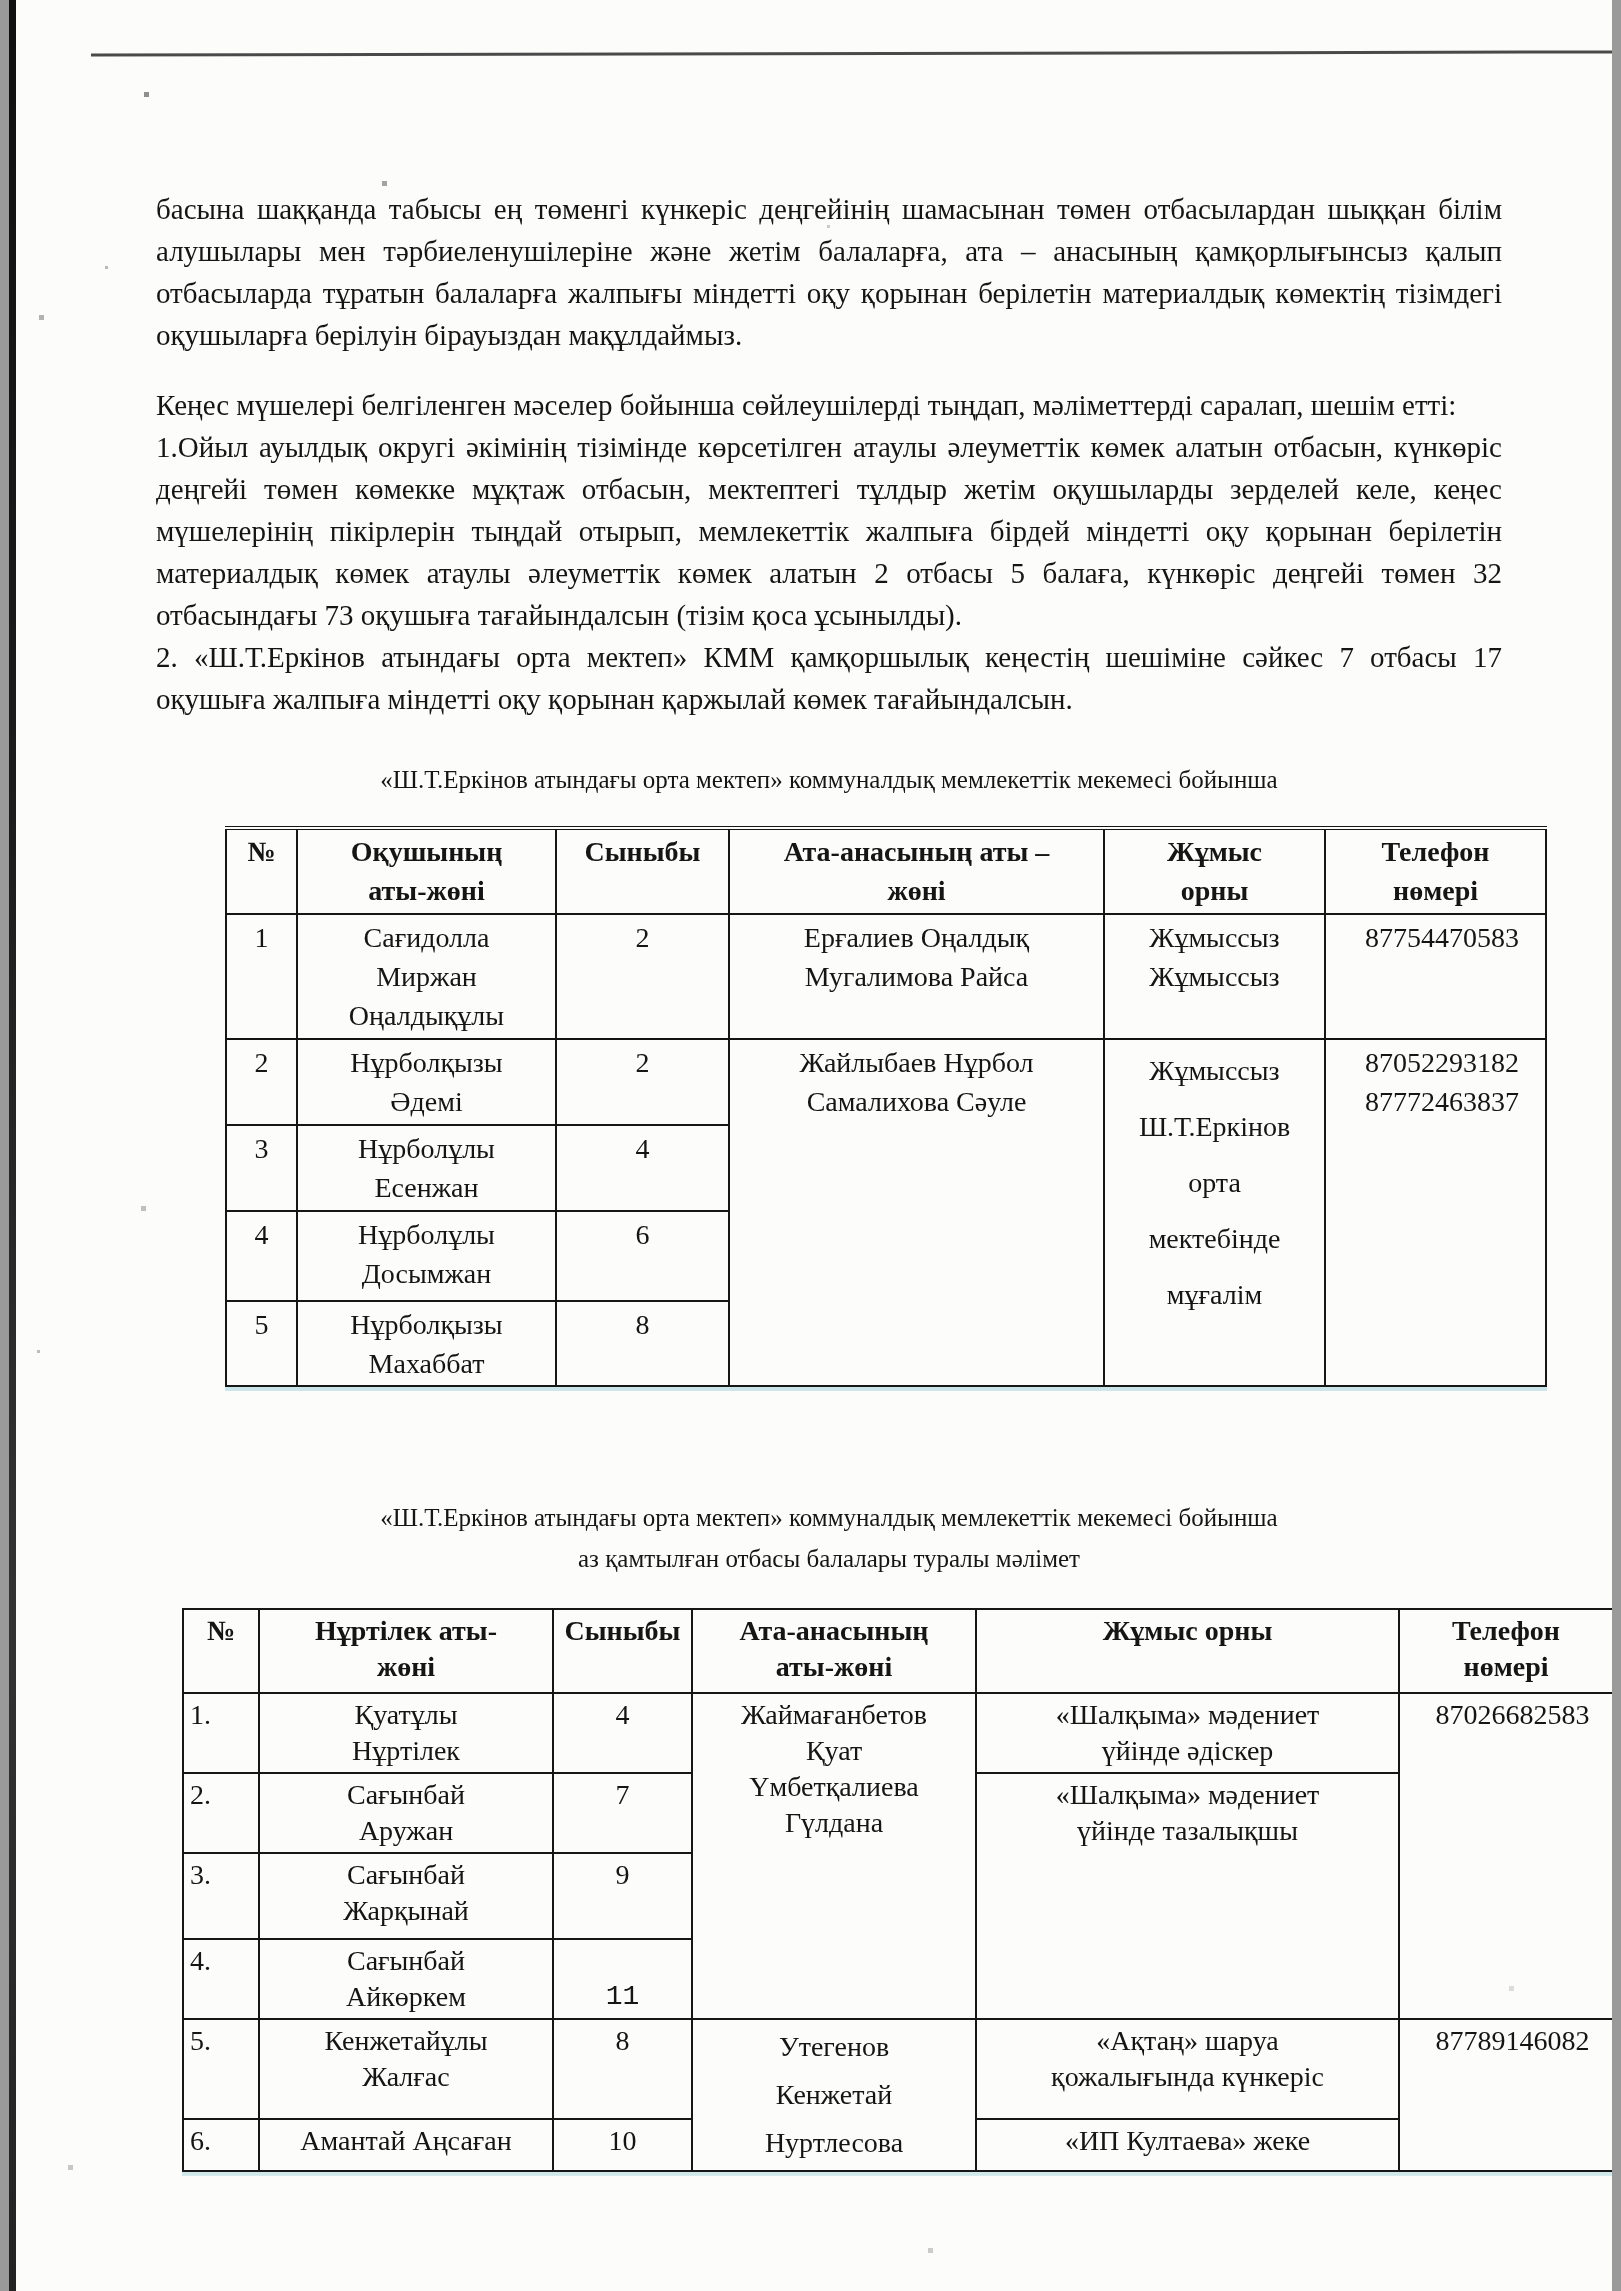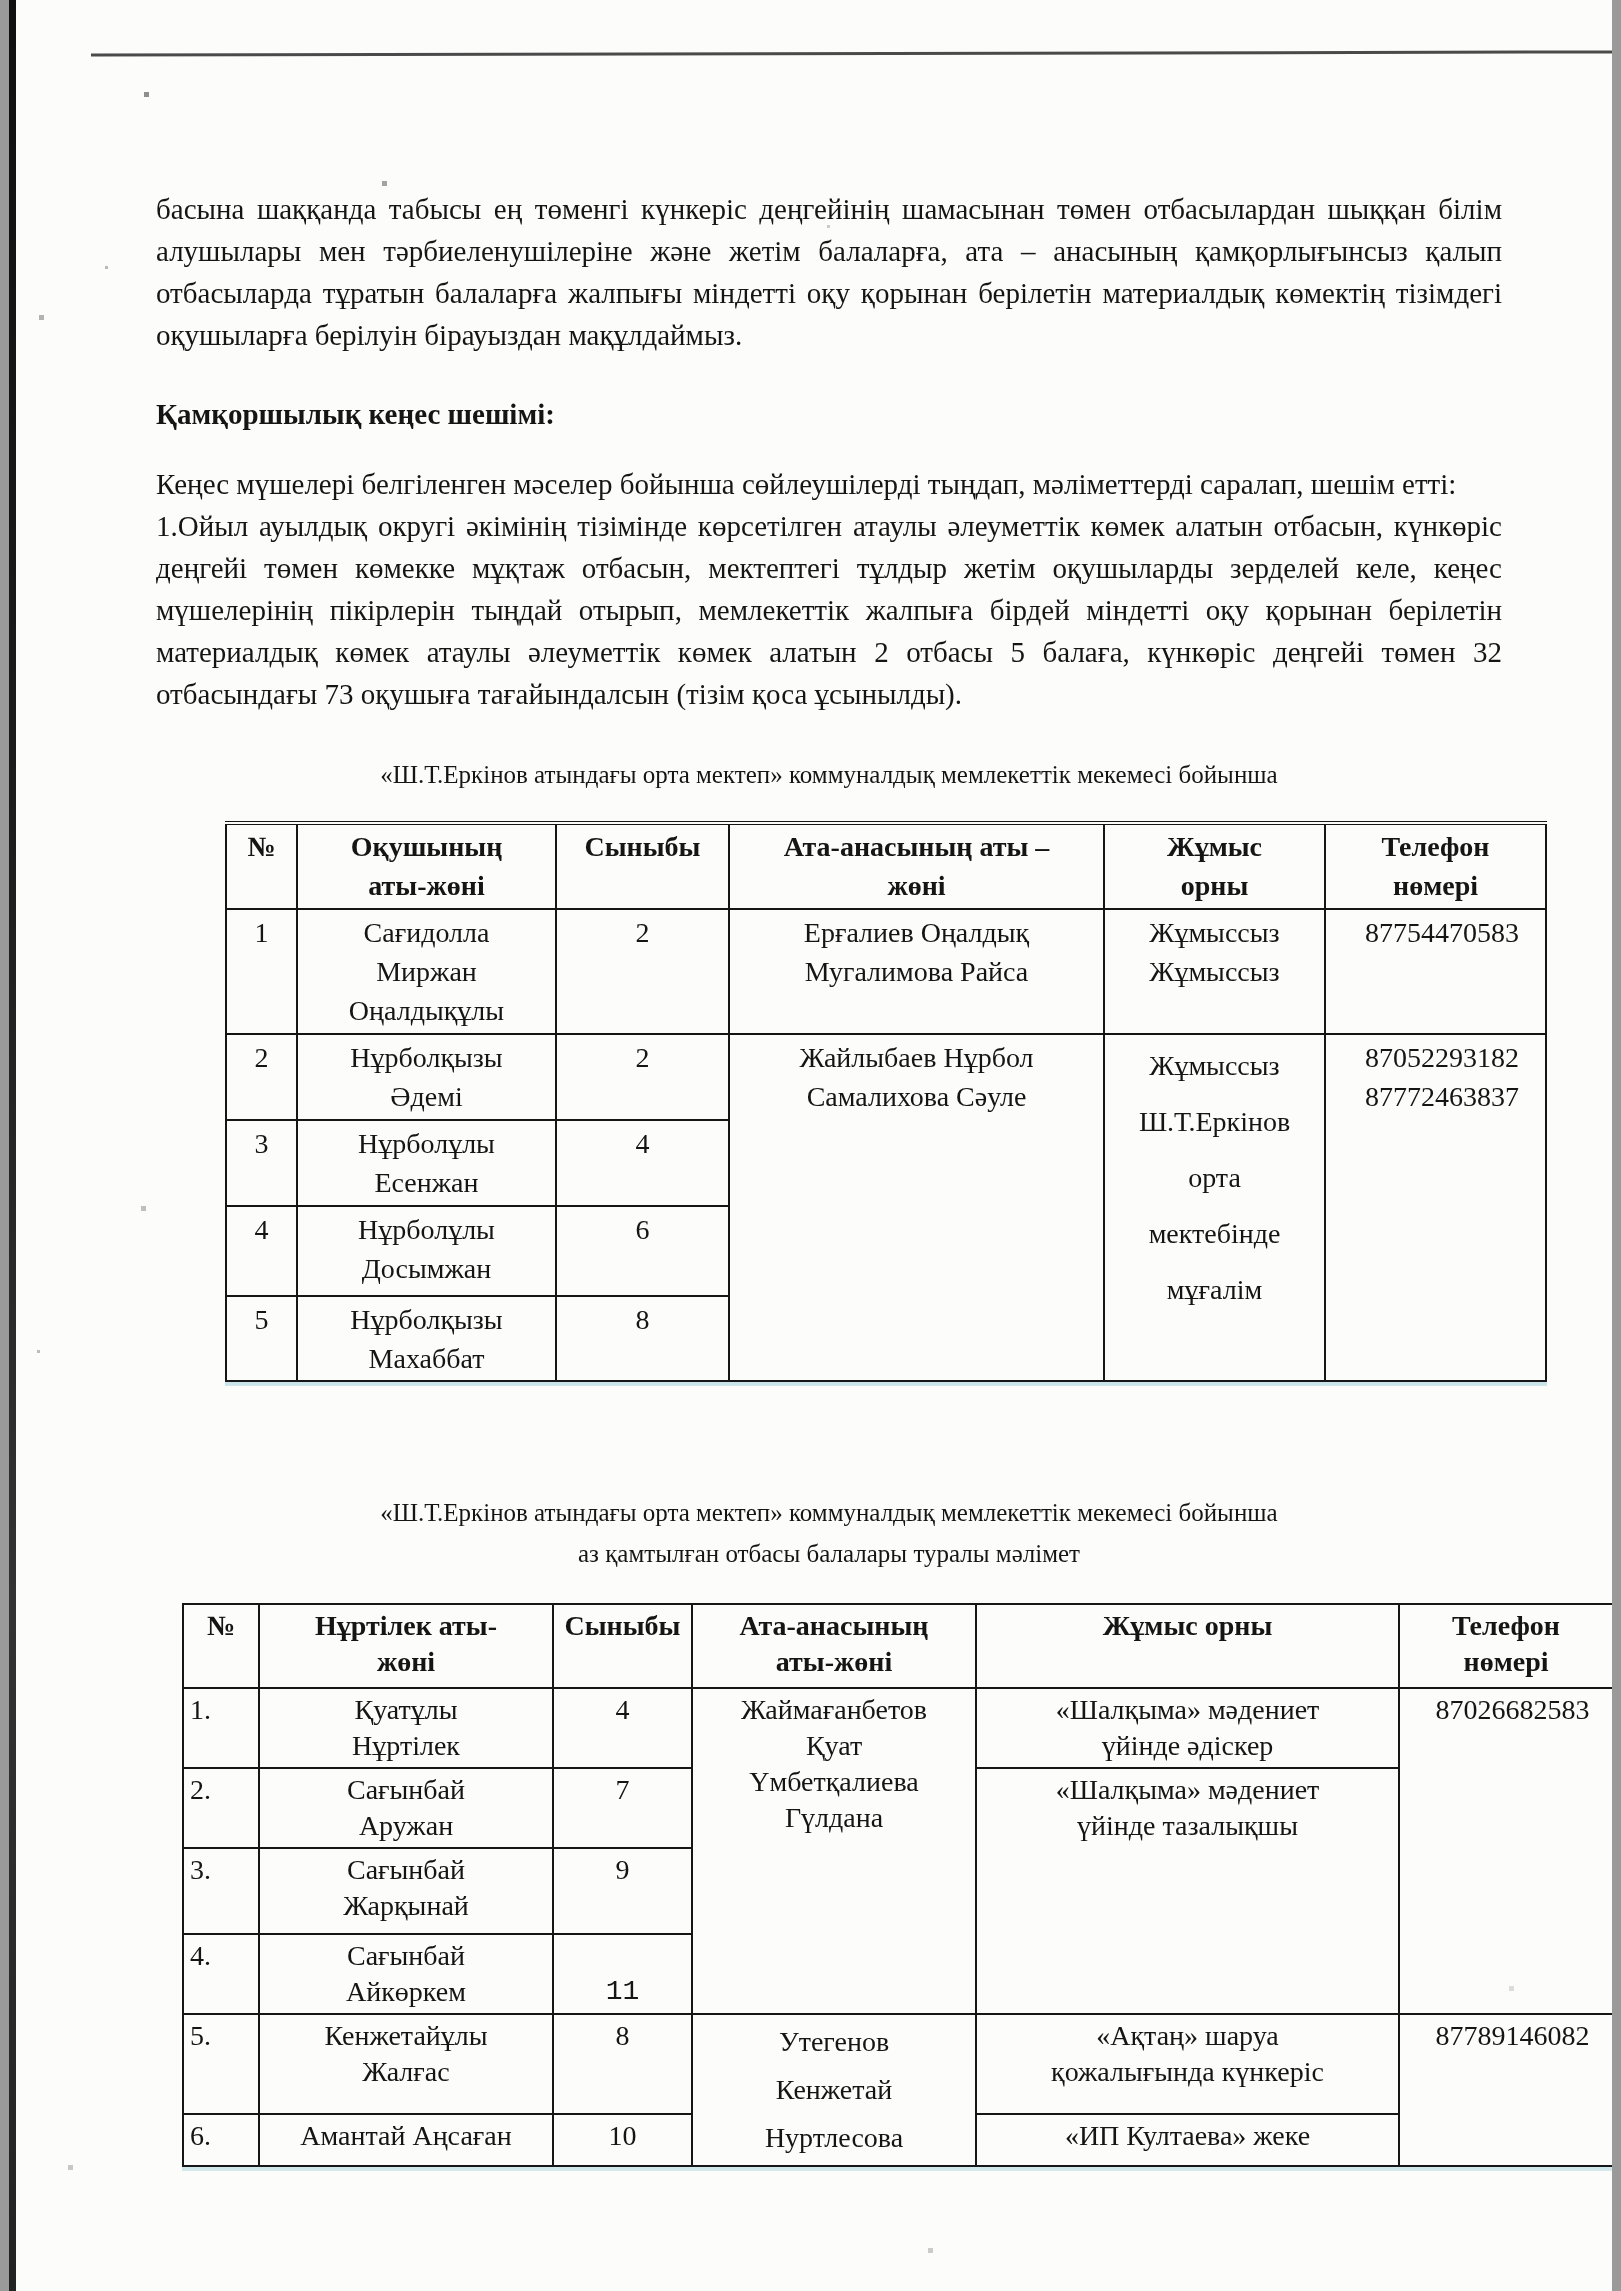--- a/index.html
+++ b/index.html
@@ -73,24 +73,24 @@
 <body>
 
 <div class="page">
   <div class="scan-bar"></div>
   <div class="top-rule"></div>
   <div class="speckles"></div>
 
   <div class="content">
     <p class="body-text intro">басына шаққанда табысы ең төменгі күнкеріс деңгейінің шамасынан төмен отбасылардан шыққан білім алушылары мен тәрбиеленушілеріне және жетім балаларға, ата – анасының қамқорлығынсыз қалып отбасыларда тұратын балаларға  жалпығы міндетті оқу қорынан берілетін материалдық көмектің тізімдегі оқушыларға берілуін бірауыздан мақұлдаймыз.</p>
 
-    <p class="decision-heading">Қамқоршылық кеңес шешімі:</p>
 
     <p class="body-text decision-intro">Кеңес  мүшелері белгіленген мәселер бойынша сөйлеушілерді тыңдап,  мәліметтерді саралап, шешім етті:</p>
     <p class="body-text">1.Ойыл ауылдық округі әкімінің тізімінде көрсетілген атаулы әлеуметтік көмек алатын отбасын, күнкөріс деңгейі төмен көмекке мұқтаж отбасын, мектептегі тұлдыр жетім оқушыларды зерделей келе, кеңес  мүшелерінің пікірлерін тыңдай отырып, мемлекеттік жалпыға бірдей міндетті оқу қорынан берілетін материалдық көмек атаулы әлеуметтік көмек алатын 2 отбасы 5 балаға, күнкөріс деңгейі төмен 32 отбасындағы 73 оқушыға тағайындалсын (тізім қоса ұсынылды).</p>
+    <p class="body-text">2. «Ш.Т.Еркінов атындағы орта мектеп» КММ қамқоршылық кеңестің шешіміне сәйкес 7 отбасы 17 оқушыға жалпыға міндетті оқу қорынан қаржылай көмек тағайындалсын.</p>
 
     <p class="table-title title1">
         <span class="ln">«Ш.Т.Еркінов атындағы орта мектеп» коммуналдық мемлекеттік мекемесі бойынша</span>
       </p>
   </div>
 
   <table class="t1">
     <colgroup>
       <col style="width:71px">
         <col style="width:259px">

